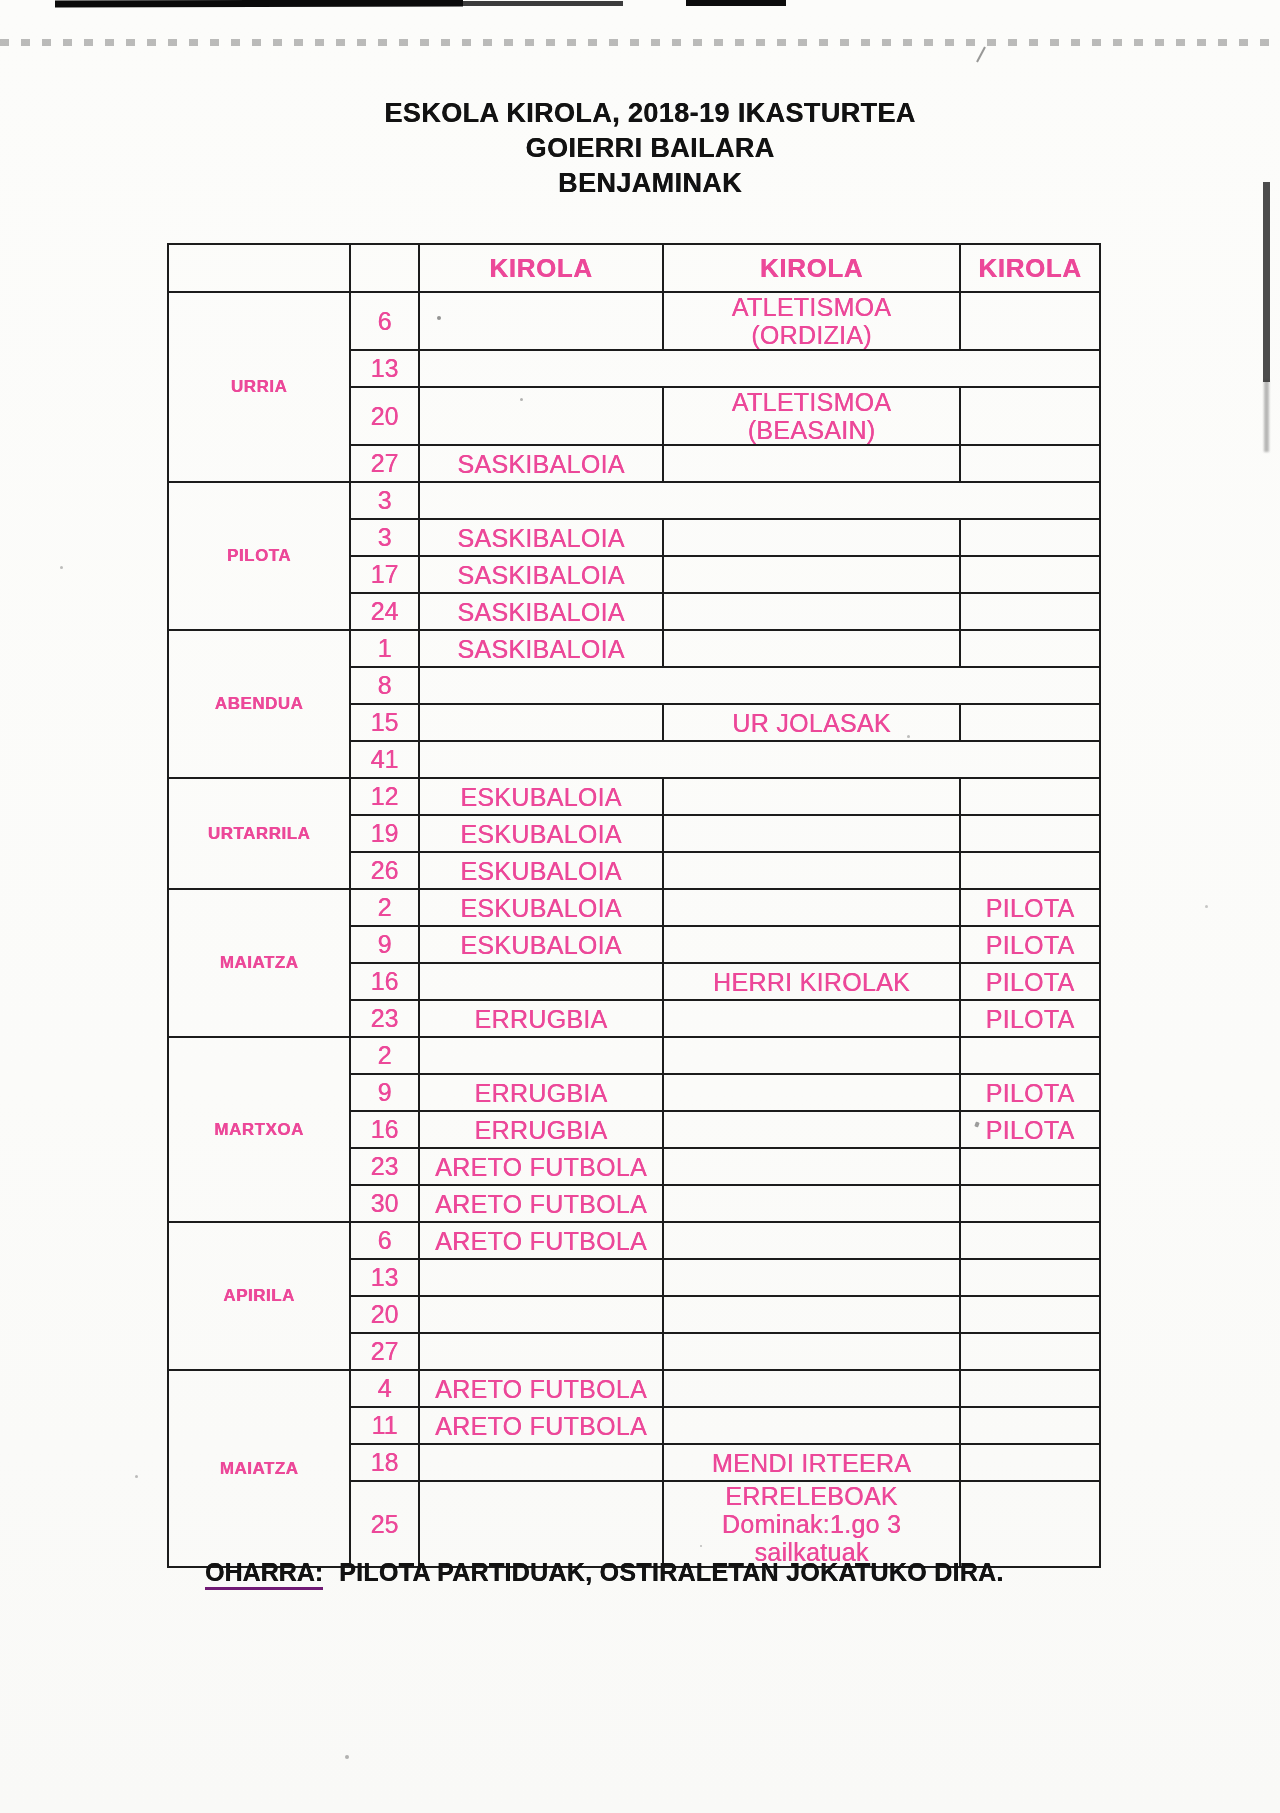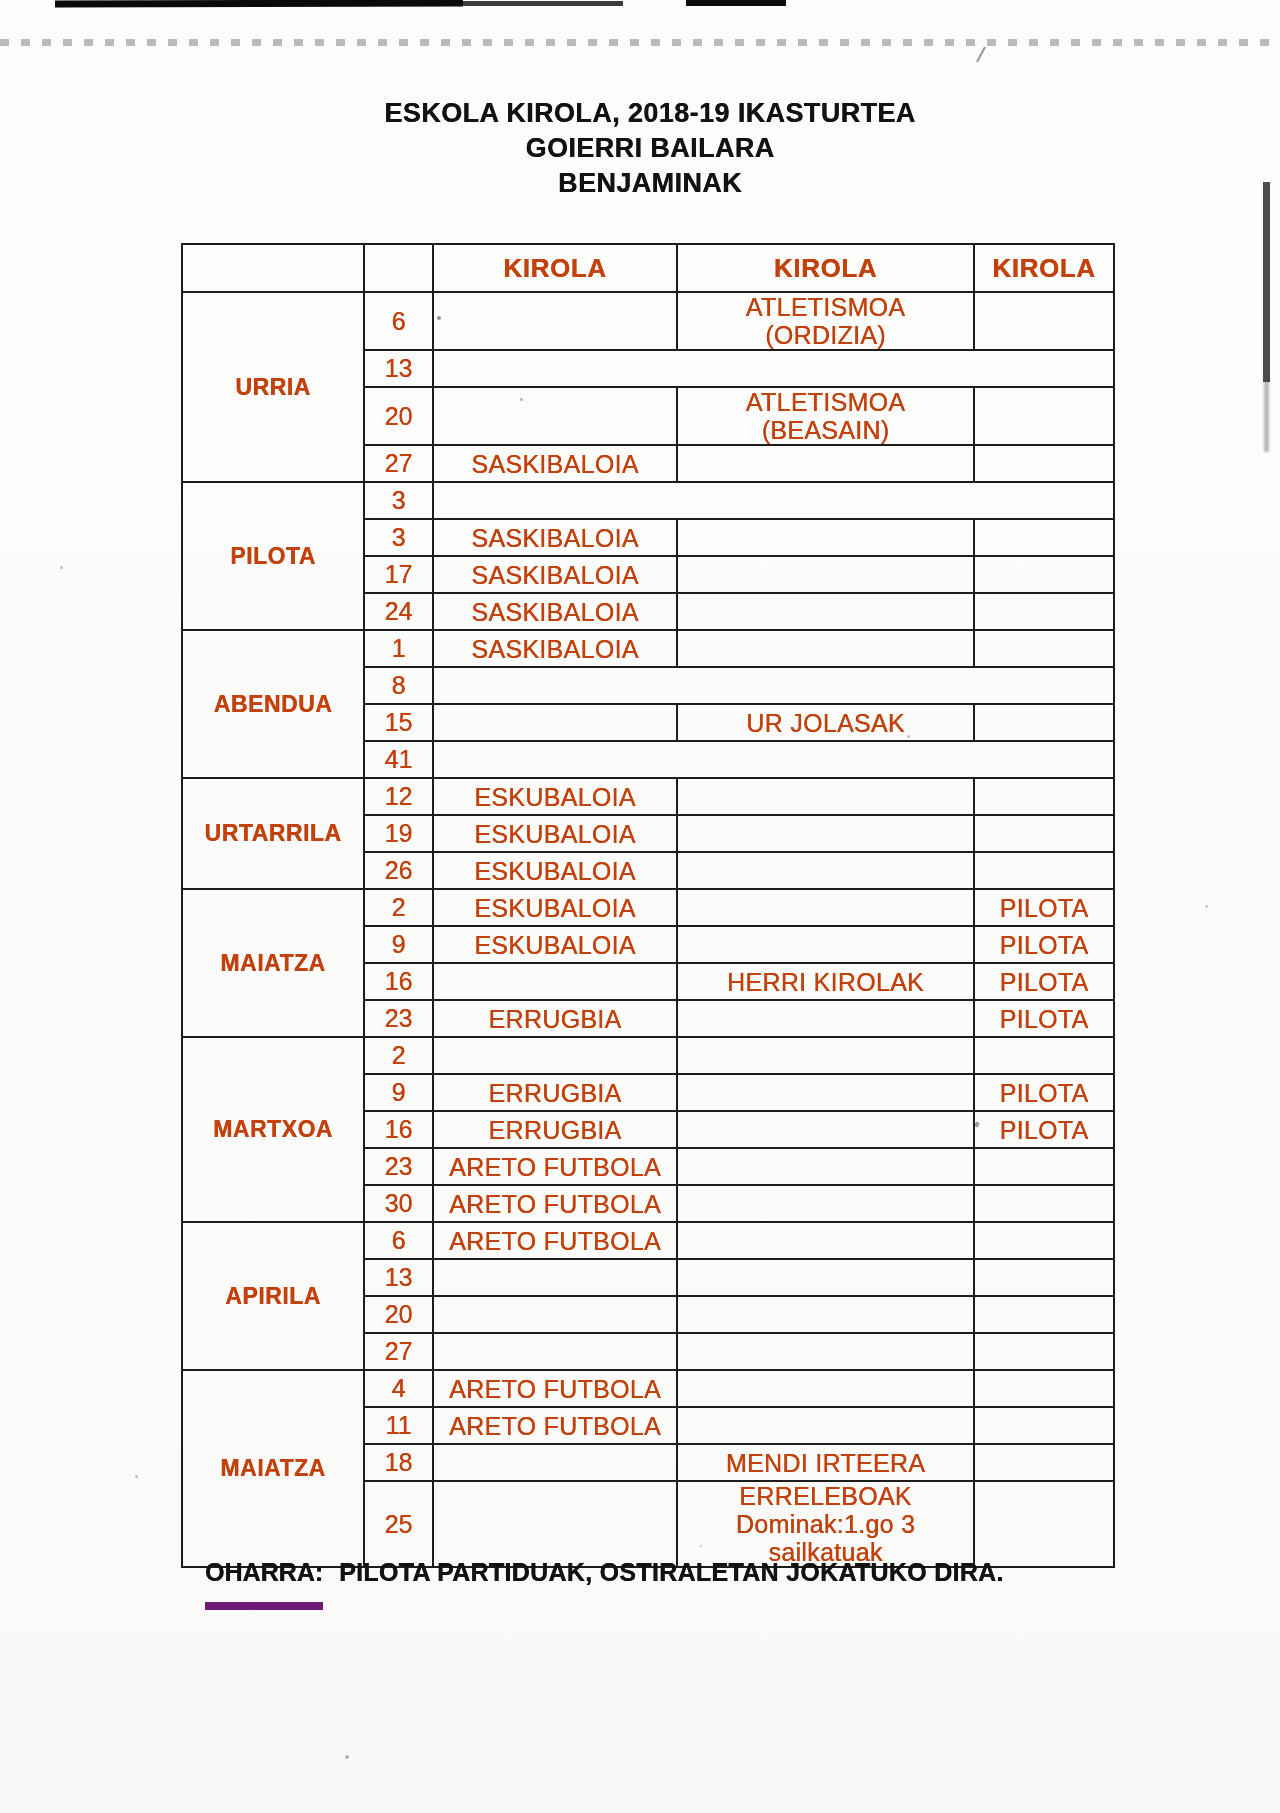--- a/index.html
+++ b/index.html
@@ -13,37 +13,37 @@
 
   
   .title{
     position:absolute;left:10px;top:96px;width:1280px;
     text-align:center;font-weight:700;font-size:27px;line-height:35px;
     letter-spacing:0.4px;color:#121212;
   }
 
   
   table.schedule{
-    position:absolute;left:181px;top:243px;
+    position:absolute;left:167px;top:243px;
     border-collapse:collapse;table-layout:fixed;width:932px;
-    color:#c2410c;
+    color:#ec4899;
   }
   table.schedule th,table.schedule td{
     border:2px solid #1c1c1c;padding:0 2px;overflow:hidden;
   }
   th.hdr{height:46px;font-size:26px;font-weight:700;letter-spacing:0.6px;text-align:center;}
   td{height:35px;vertical-align:middle;}
-  td.month{font-size:23px;font-weight:700;text-align:center;letter-spacing:0.5px;}
+  td.month{font-size:17px;font-weight:700;text-align:center;letter-spacing:0.5px;}
   td.date{font-size:25px;text-align:center;}
   td.date.b{font-weight:400;}
   td.sport{font-size:25px;text-align:center;line-height:28px;letter-spacing:0.3px;}
 
   
   .note{position:absolute;left:205px;top:1558px;font-size:25px;font-weight:700;color:#121212;white-space:nowrap;}
-  .note-label{border-bottom:8px solid #701a75;padding-bottom:16px;}
+  .note-label{border-bottom:3px solid #701a75;padding-bottom:1px;}
   .note-text{margin-left:16px;letter-spacing:0.3px;}
 
   
   .artifact{position:absolute;pointer-events:none;}
   .bar1{left:55px;top:0;width:408px;height:7px;background:#0b0b0b;transform:rotate(-0.15deg);}
   .bar2{left:463px;top:1px;width:160px;height:5px;background:#3c3c3c;}
   .bar3{left:686px;top:0;width:100px;height:6px;background:#0d0d0d;}
   .dashband{
     left:0;top:39px;width:1280px;height:7px;
     background:repeating-linear-gradient(90deg,rgba(35,35,35,0.30) 0 9px,rgba(0,0,0,0) 9px 21px);

